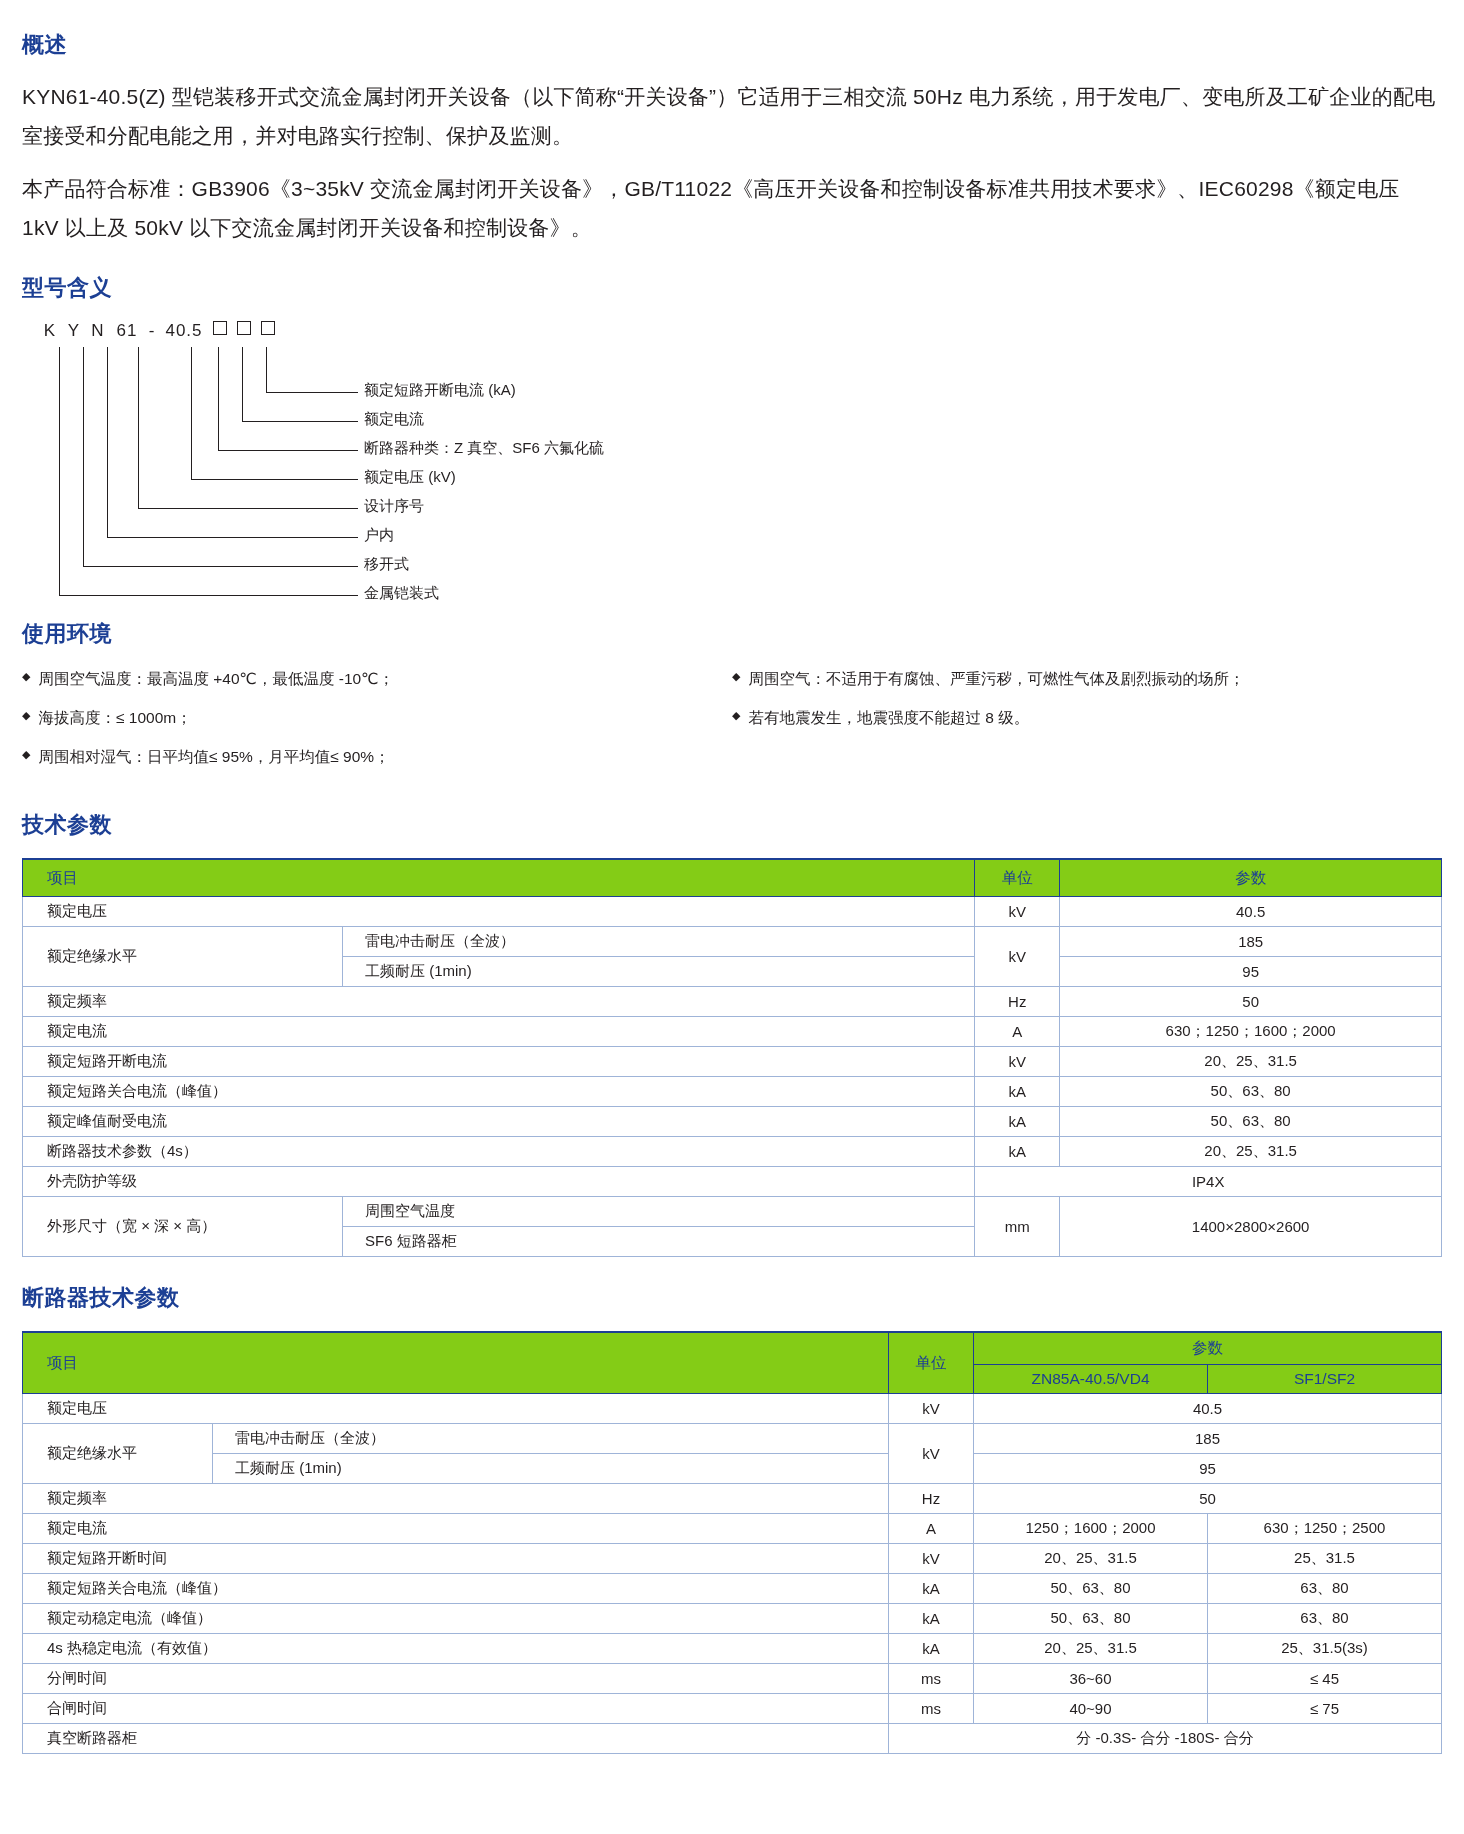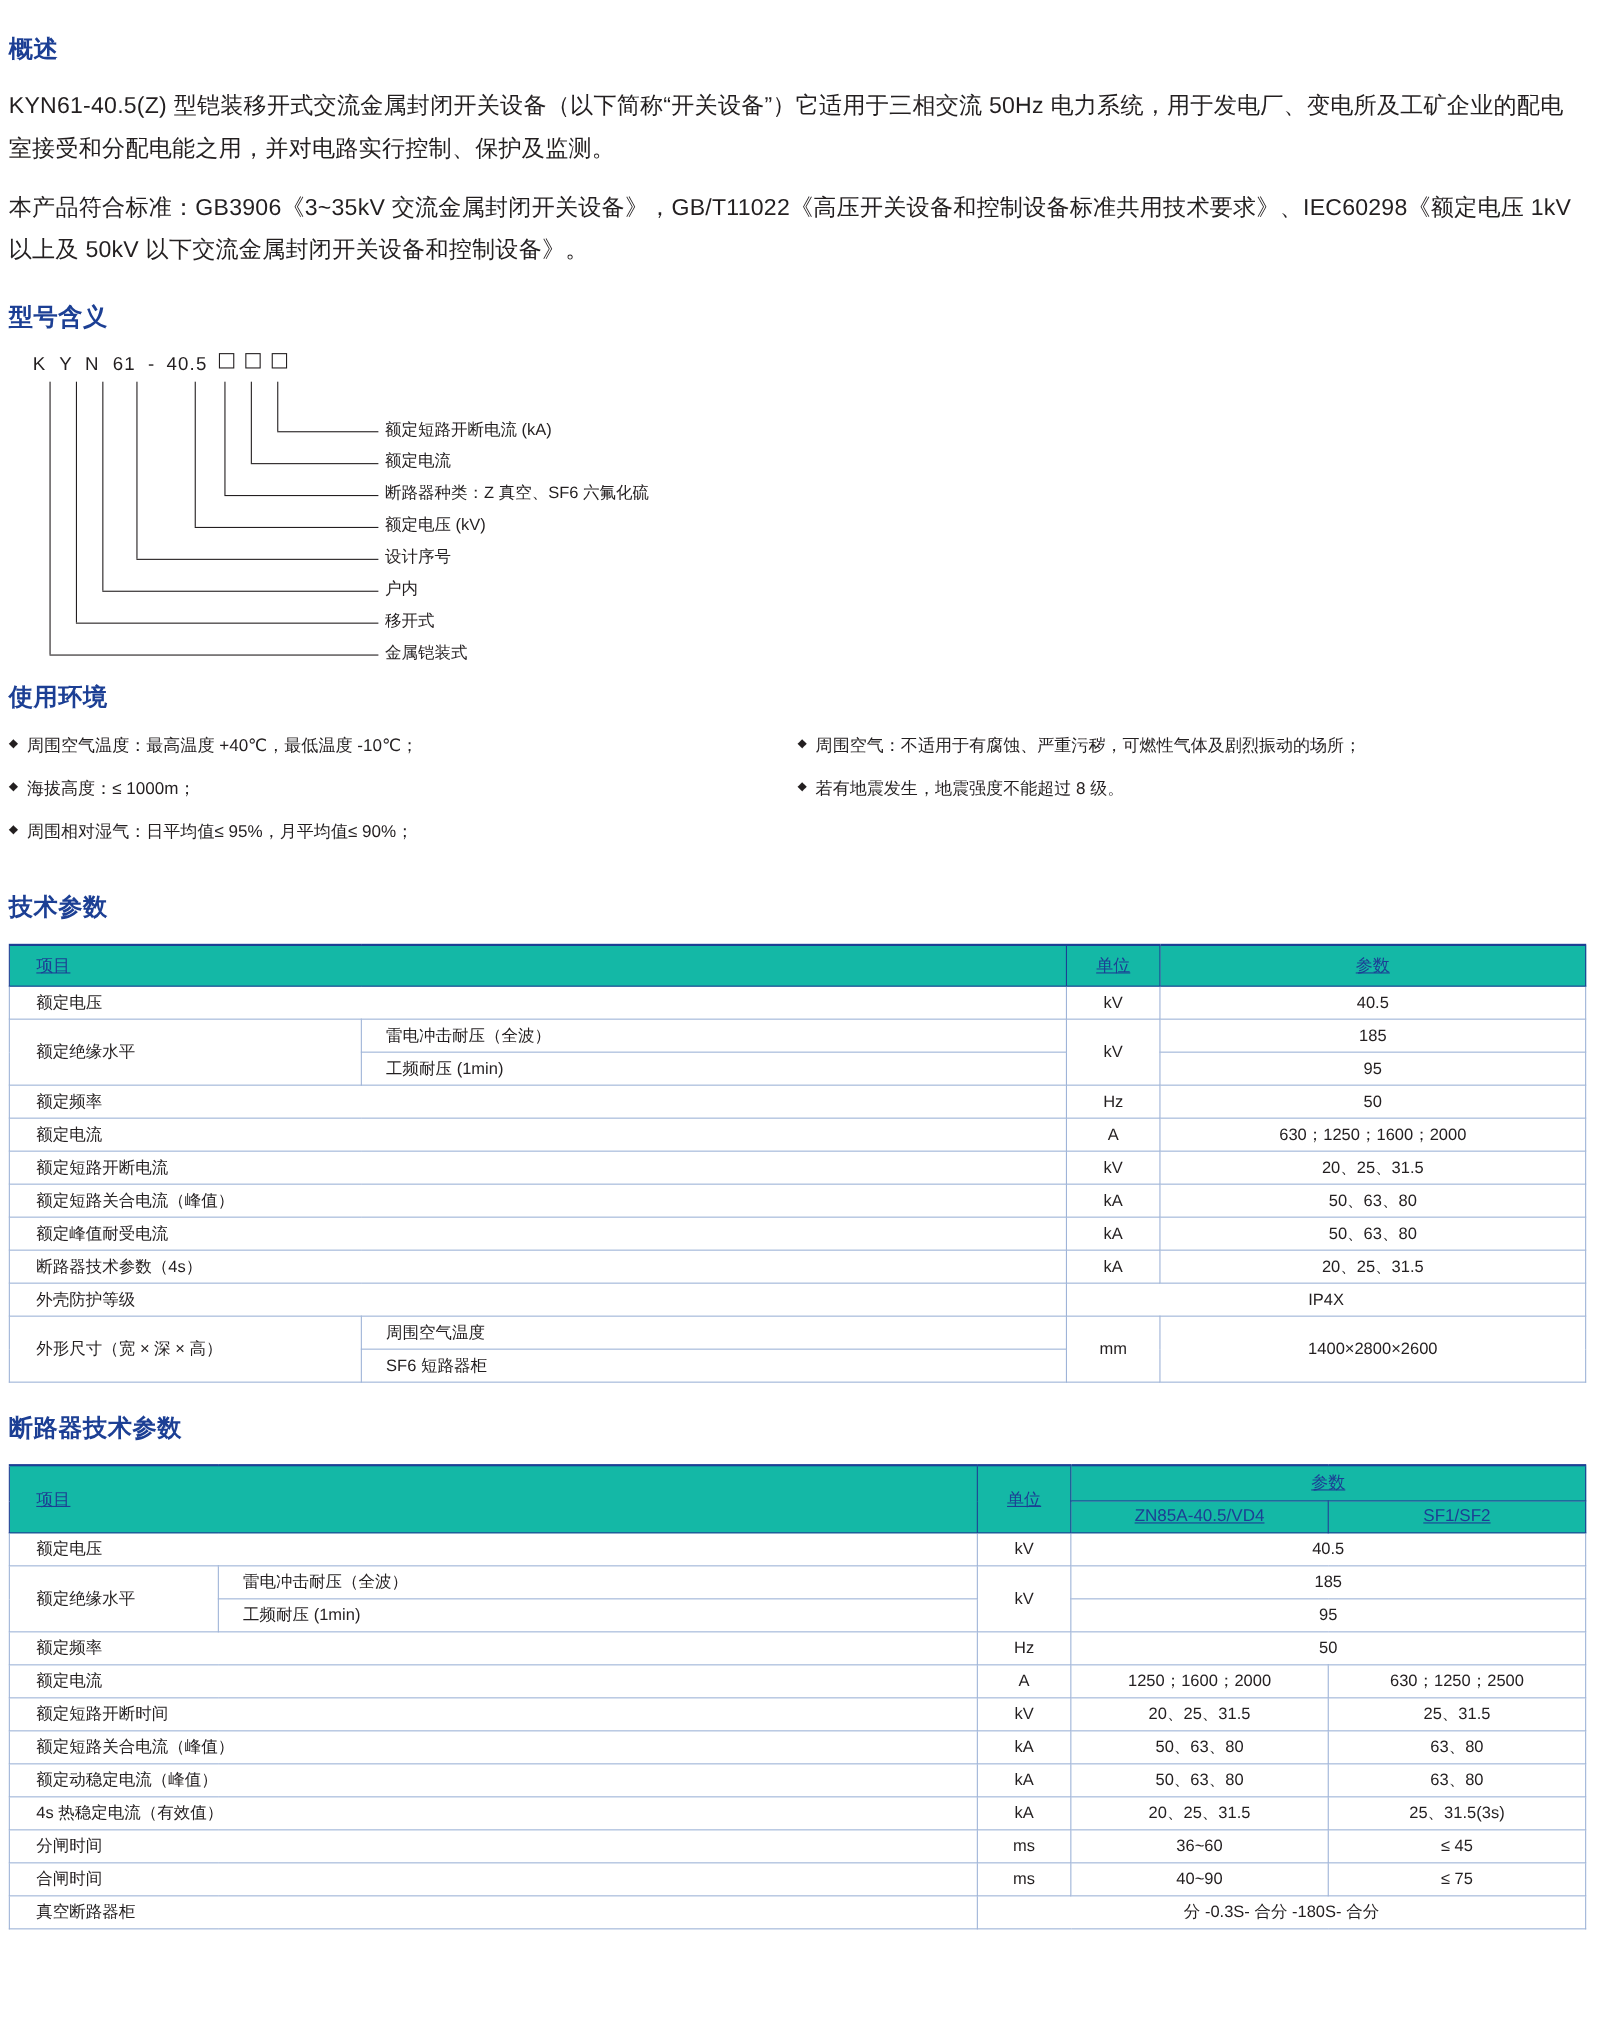--- a/index.html
+++ b/index.html
@@ -8,21 +8,21 @@
     background: #ffffff;
   }
   body {
     width: 1464px;
     min-height: 1834px;
     font-family: "Liberation Sans", "DejaVu Sans", sans-serif;
     color: #231f20;
     font-size: 15px;
   }
   .page {
-    padding: 30px 22px 20px 8px;
+    padding: 30px 22px 20px 22px;
   }
   h2.section-title {
     color: #1c3f94;
     font-size: 22px;
     font-weight: bold;
     margin: 0 0 18px 0;
     letter-spacing: 0.5px;
   }
   .sec { margin-bottom: 26px; }
   p.para {
@@ -93,28 +93,27 @@
     width: 100%;
     border-collapse: collapse;
     font-size: 15px;
   }
   table.spec th, table.spec td {
     border: 1px solid #9fb4d8;
     padding: 5px 8px;
     height: 26px;
   }
   table.spec thead th {
-    background: #14b8a6;
+    background: #84cc16;
     color: #1c3f94;
     font-weight: normal;
     text-align: center;
     border-color: #1c3f94;
     height: 38px;
     font-size: 15.5px;
-    text-decoration: underline;
   }
   table.spec thead tr:first-child th { border-top: 2px solid #1c3f94; }
   table.spec .item-cell { text-align: left; padding-left: 24px; }
   table.spec .sub-cell { text-align: left; padding-left: 22px; }
   table.spec .c { text-align: center; }
   table.spec tbody tr td { background: #ffffff; }
   .tbl-wrap { margin-bottom: 26px; }
 </style>
 </head>
 <body>

